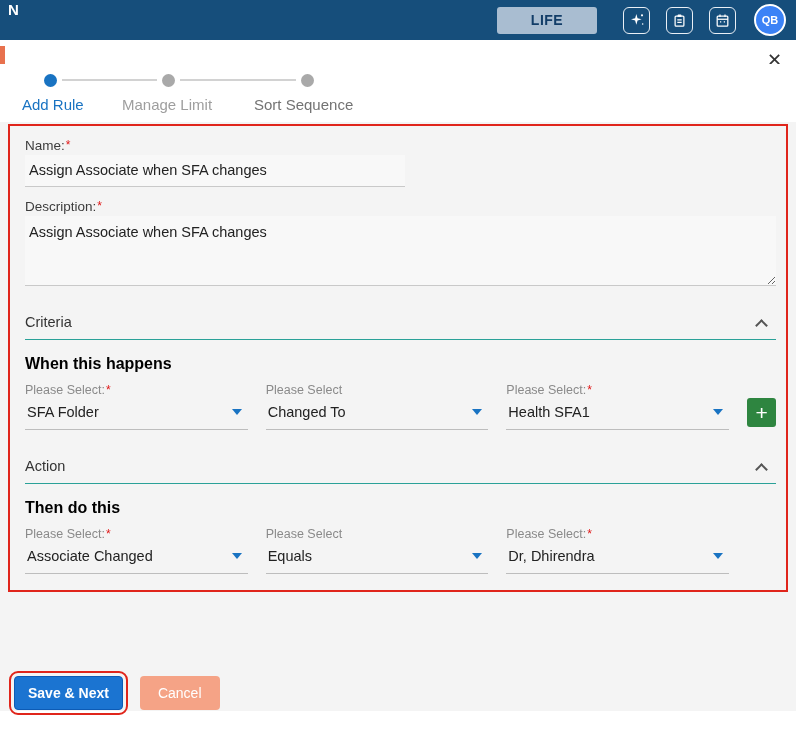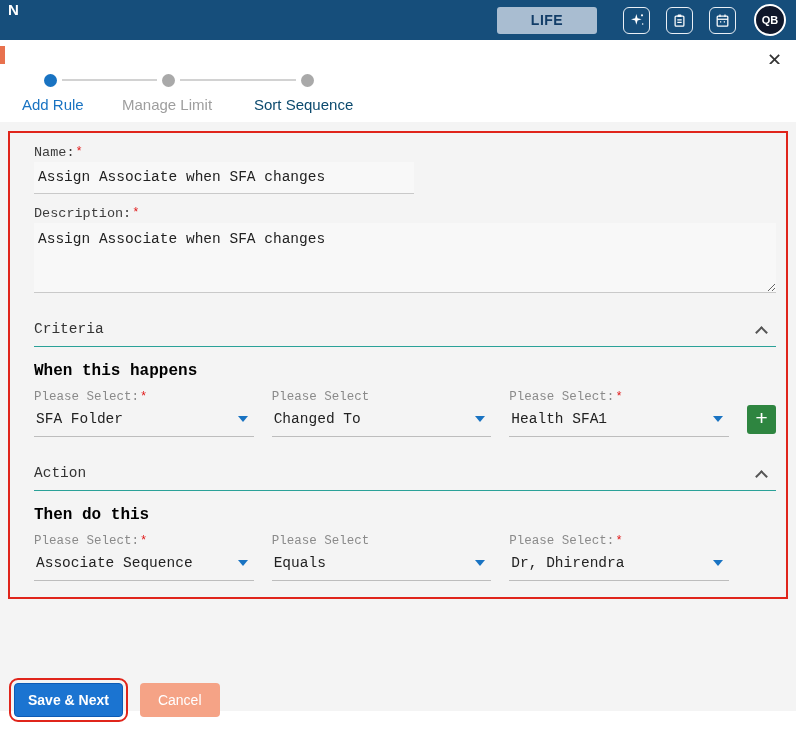--- a/index.html
+++ b/index.html
@@ -57,21 +57,21 @@
     align-items: center;
     justify-content: center;
     cursor: pointer;
     padding: 0;
   }
   .icon-btn svg { display: block; }
   .avatar {
     width: 32px;
     height: 32px;
     border-radius: 50%;
-    background: #0f172a;
+    background: #3b82f6;
     border: 2px solid #ffffff;
     color: #ffffff;
     font-size: 11px;
     font-weight: bold;
     display: flex;
     align-items: center;
     justify-content: center;
     cursor: pointer;
     margin-left: 2px;
   }
@@ -129,34 +129,33 @@
   .conn.c1 { left: 62px;  width: 95px; }
   .conn.c2 { left: 180px; width: 116px; }
   .step-label {
     position: absolute;
     top: 32px;
     font-size: 15px;
     font-weight: 500;
   }
   .step-label.s1 { left: 22px;  color: #1973c2; }
   .step-label.s2 { left: 122px; color: #9e9e9e; }
-  .step-label.s3 { left: 254px; color: #0c4a6e; }
+  .step-label.s3 { left: 254px; color: #737373; }
 
   
   .main {
     background: #f4f4f4;
     height: calc(731px - 40px - 44px - 58px);
     padding-top: 2px;
   }
   .form-box {
-    margin: 7px 8px;
+    margin: 0 8px;
     border: 2px solid #e0251b;
-    padding: 8px 10px 16px 24px;
+    padding: 8px 10px 16px 15px;
     background: #f4f4f4;
-    font-family: Liberation Mono, monospace;
   }
   .field-label {
     font-size: 13.5px;
     color: #3c3c3c;
     margin: 4px 0 0 0;
   }
   .req { color: #e01616; font-size: 12px; vertical-align: top; margin-left: 1px; }
 
   .name-input {
     display: block;
@@ -392,21 +391,21 @@
       <span class="chevron-up"></span>
     </div>
     <div class="subtitle">Then do this</div>
 
     <div class="fields-row">
       <div class="dd-field">
         <div class="dd-label">
           <span>Please Select:</span><span class="req">*</span>
         </div>
         <div class="dd-value-row">
-          <span class="dd-value">Associate Sequence</span>
+          <span class="dd-value">Associate Changed</span>
           <span class="caret"></span>
         </div>
       </div>
       <div class="dd-field">
         <div class="dd-label">
           <span>Please Select</span><span class="req"></span>
         </div>
         <div class="dd-value-row">
           <span class="dd-value">Equals</span>
           <span class="caret"></span>

